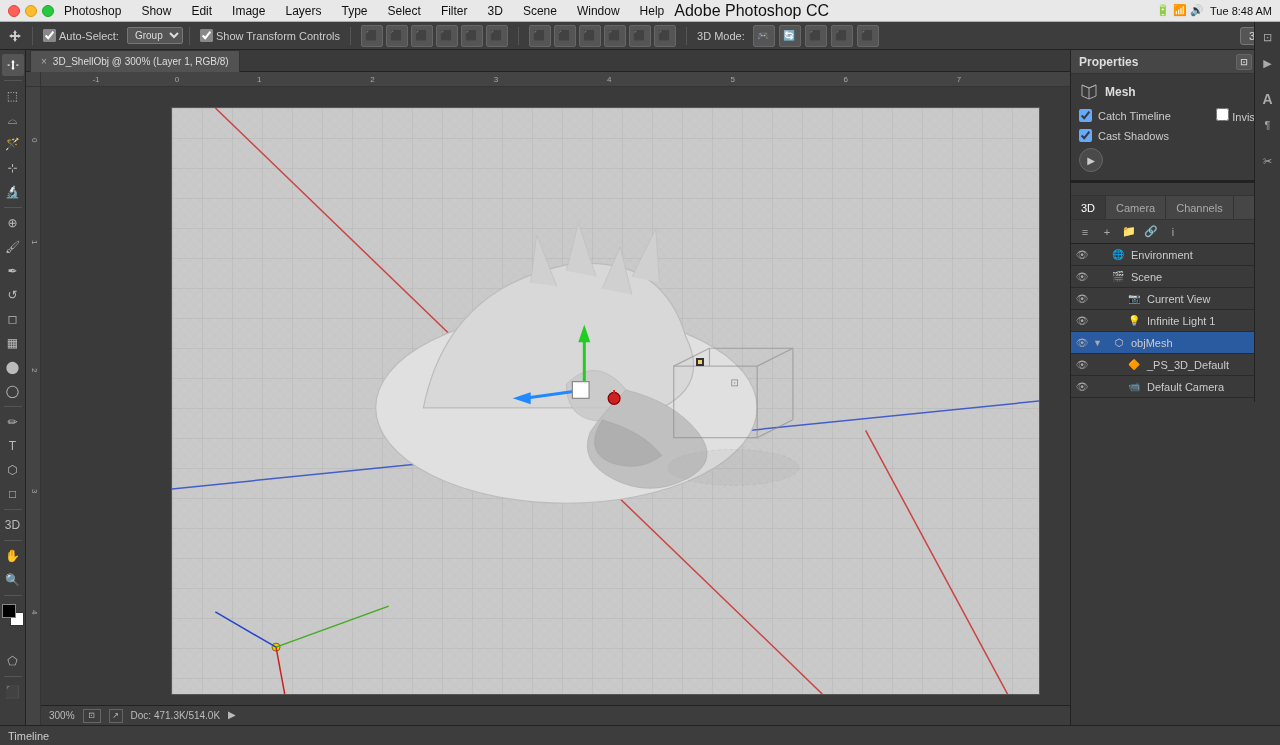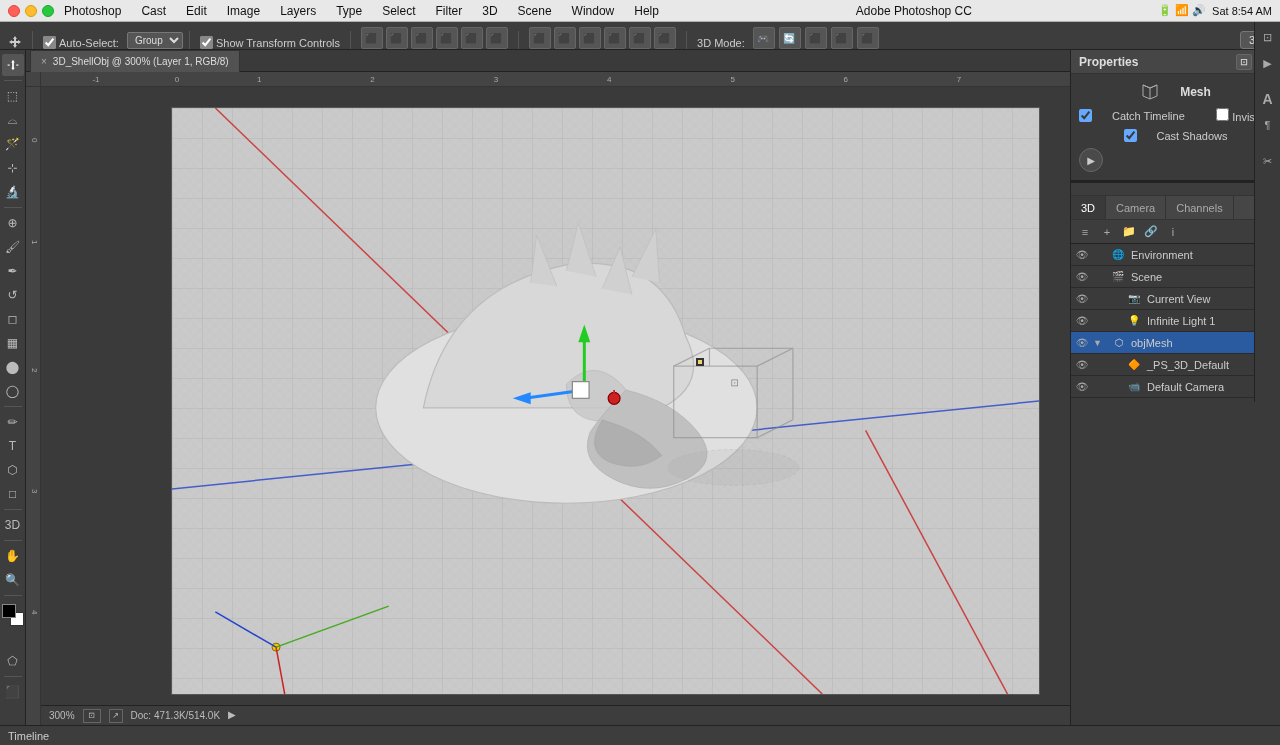--- a/index.html
+++ b/index.html
@@ -4,26 +4,26 @@
   <style>
     * { margin: 0; padding: 0; box-sizing: border-box; }
     body { width: 1280px; height: 745px; background: #3a3a3a; font-family: -apple-system, 'Lucida Grande', Arial, sans-serif; font-size: 11px; color: #ccc; overflow: hidden; }
 
     
     #menubar {
       width: 100%; height: 22px; background: #e8e8e8; display: flex; align-items: center;
       border-bottom: 1px solid #b0b0b0; color: #111; font-size: 12px;
     }
     .menu-item { padding: 0 10px; height: 100%; display: flex; align-items: center; cursor: default; }
-    .menu-title { flex: 1; text-align: center; font-size: 12px; }
+    .menu-title { flex: 1; font-size: 16px; }
     .menu-right { display: flex; align-items: center; gap: 6px; padding-right: 8px; font-size: 11px; }
 
     
     #toolbar {
-      width: 100%; height: 28px; background: #3d3d3d; display: flex; align-items: flex-end;
+      width: 100%; height: 28px; background: #3d3d3d; display: flex; align-items: center;
       border-bottom: 1px solid #222; padding: 0 4px; gap: 4px;
     }
     .toolbar-item { color: #ccc; font-size: 11px; padding: 0 4px; display: flex; align-items: center; gap: 3px; }
     .toolbar-sep { width: 1px; height: 18px; background: #555; margin: 0 2px; }
     .toolbar-select { background: #555; border: 1px solid #777; color: #ddd; font-size: 10px; padding: 1px 3px; border-radius: 2px; }
     .toolbar-checkbox { accent-color: #888; }
     .toolbar-3d { margin-left: auto; background: #555; border: 1px solid #777; color: #ddd; padding: 2px 8px; border-radius: 3px; }
 
     
     #main { display: flex; width: 100%; height: calc(745px - 22px - 28px - 20px); }
@@ -98,21 +98,21 @@
     
     #prop-header {
       height: 24px; background: #464646; border-bottom: 1px solid #333;
       display: flex; align-items: center; padding: 0 8px;
       font-size: 12px; font-weight: bold; color: #ddd;
     }
     .prop-header-icons { margin-left: auto; display: flex; gap: 4px; }
 
     
     #mesh-props { padding: 8px; border-bottom: 1px solid #222; }
-    .mesh-prop-row { display: flex; align-items: center; gap: 20px; margin-bottom: 6px; justify-content: center; }
+    .mesh-prop-row { display: flex; align-items: center; gap: 6px; margin-bottom: 6px; }
 
     
     #bottom-panel { flex: 1; display: flex; flex-direction: column; }
     #panel-tabs { height: 24px; background: #464646; border-bottom: 1px solid #333; display: flex; align-items: center; }
     .ptab { padding: 0 10px; height: 100%; display: flex; align-items: center; font-size: 11px; color: #aaa; cursor: pointer; border-right: 1px solid #333; }
     .ptab.active { color: #fff; background: #3a3a3a; }
     #panel-toolbar { height: 24px; background: #3d3d3d; border-bottom: 1px solid #222; display: flex; align-items: center; padding: 0 4px; gap: 2px; }
     .ptoolbtn { width: 20px; height: 18px; display: flex; align-items: center; justify-content: center; color: #aaa; font-size: 11px; cursor: pointer; border-radius: 2px; }
 
     
@@ -141,35 +141,35 @@
 </head>
 <body>
 
 <div id="menubar">
   <div class="traffic-lights">
     <div class="tl tl-red"></div>
     <div class="tl tl-yellow"></div>
     <div class="tl tl-green"></div>
   </div>
   <div class="menu-item">Photoshop</div>
-  <div class="menu-item">Cast</div>
+  <div class="menu-item">Show</div>
   <div class="menu-item">Edit</div>
   <div class="menu-item">Image</div>
   <div class="menu-item">Layers</div>
   <div class="menu-item">Type</div>
   <div class="menu-item">Select</div>
   <div class="menu-item">Filter</div>
   <div class="menu-item">3D</div>
   <div class="menu-item">Scene</div>
   <div class="menu-item">Window</div>
   <div class="menu-item">Help</div>
   <div class="menu-title">Adobe Photoshop CC</div>
   <div class="menu-right">
     <span>🔋 📶 🔊</span>
-    <span>Sat 8:54 AM</span>
+    <span>Tue 8:48 AM</span>
   </div>
 </div>
 
 <div id="toolbar">
   <div class="toolbar-item">
     <svg width="14" height="14" viewBox="0 0 14 14" fill="#ccc">
       <path d="M7 1L9 4H8V6H10V5L13 7L10 9V8H8V10H9L7 13L5 10H6V8H4V9L1 7L4 5V6H6V4H5Z"></path>
     </svg>
   </div>
   <div class="toolbar-sep"></div>

